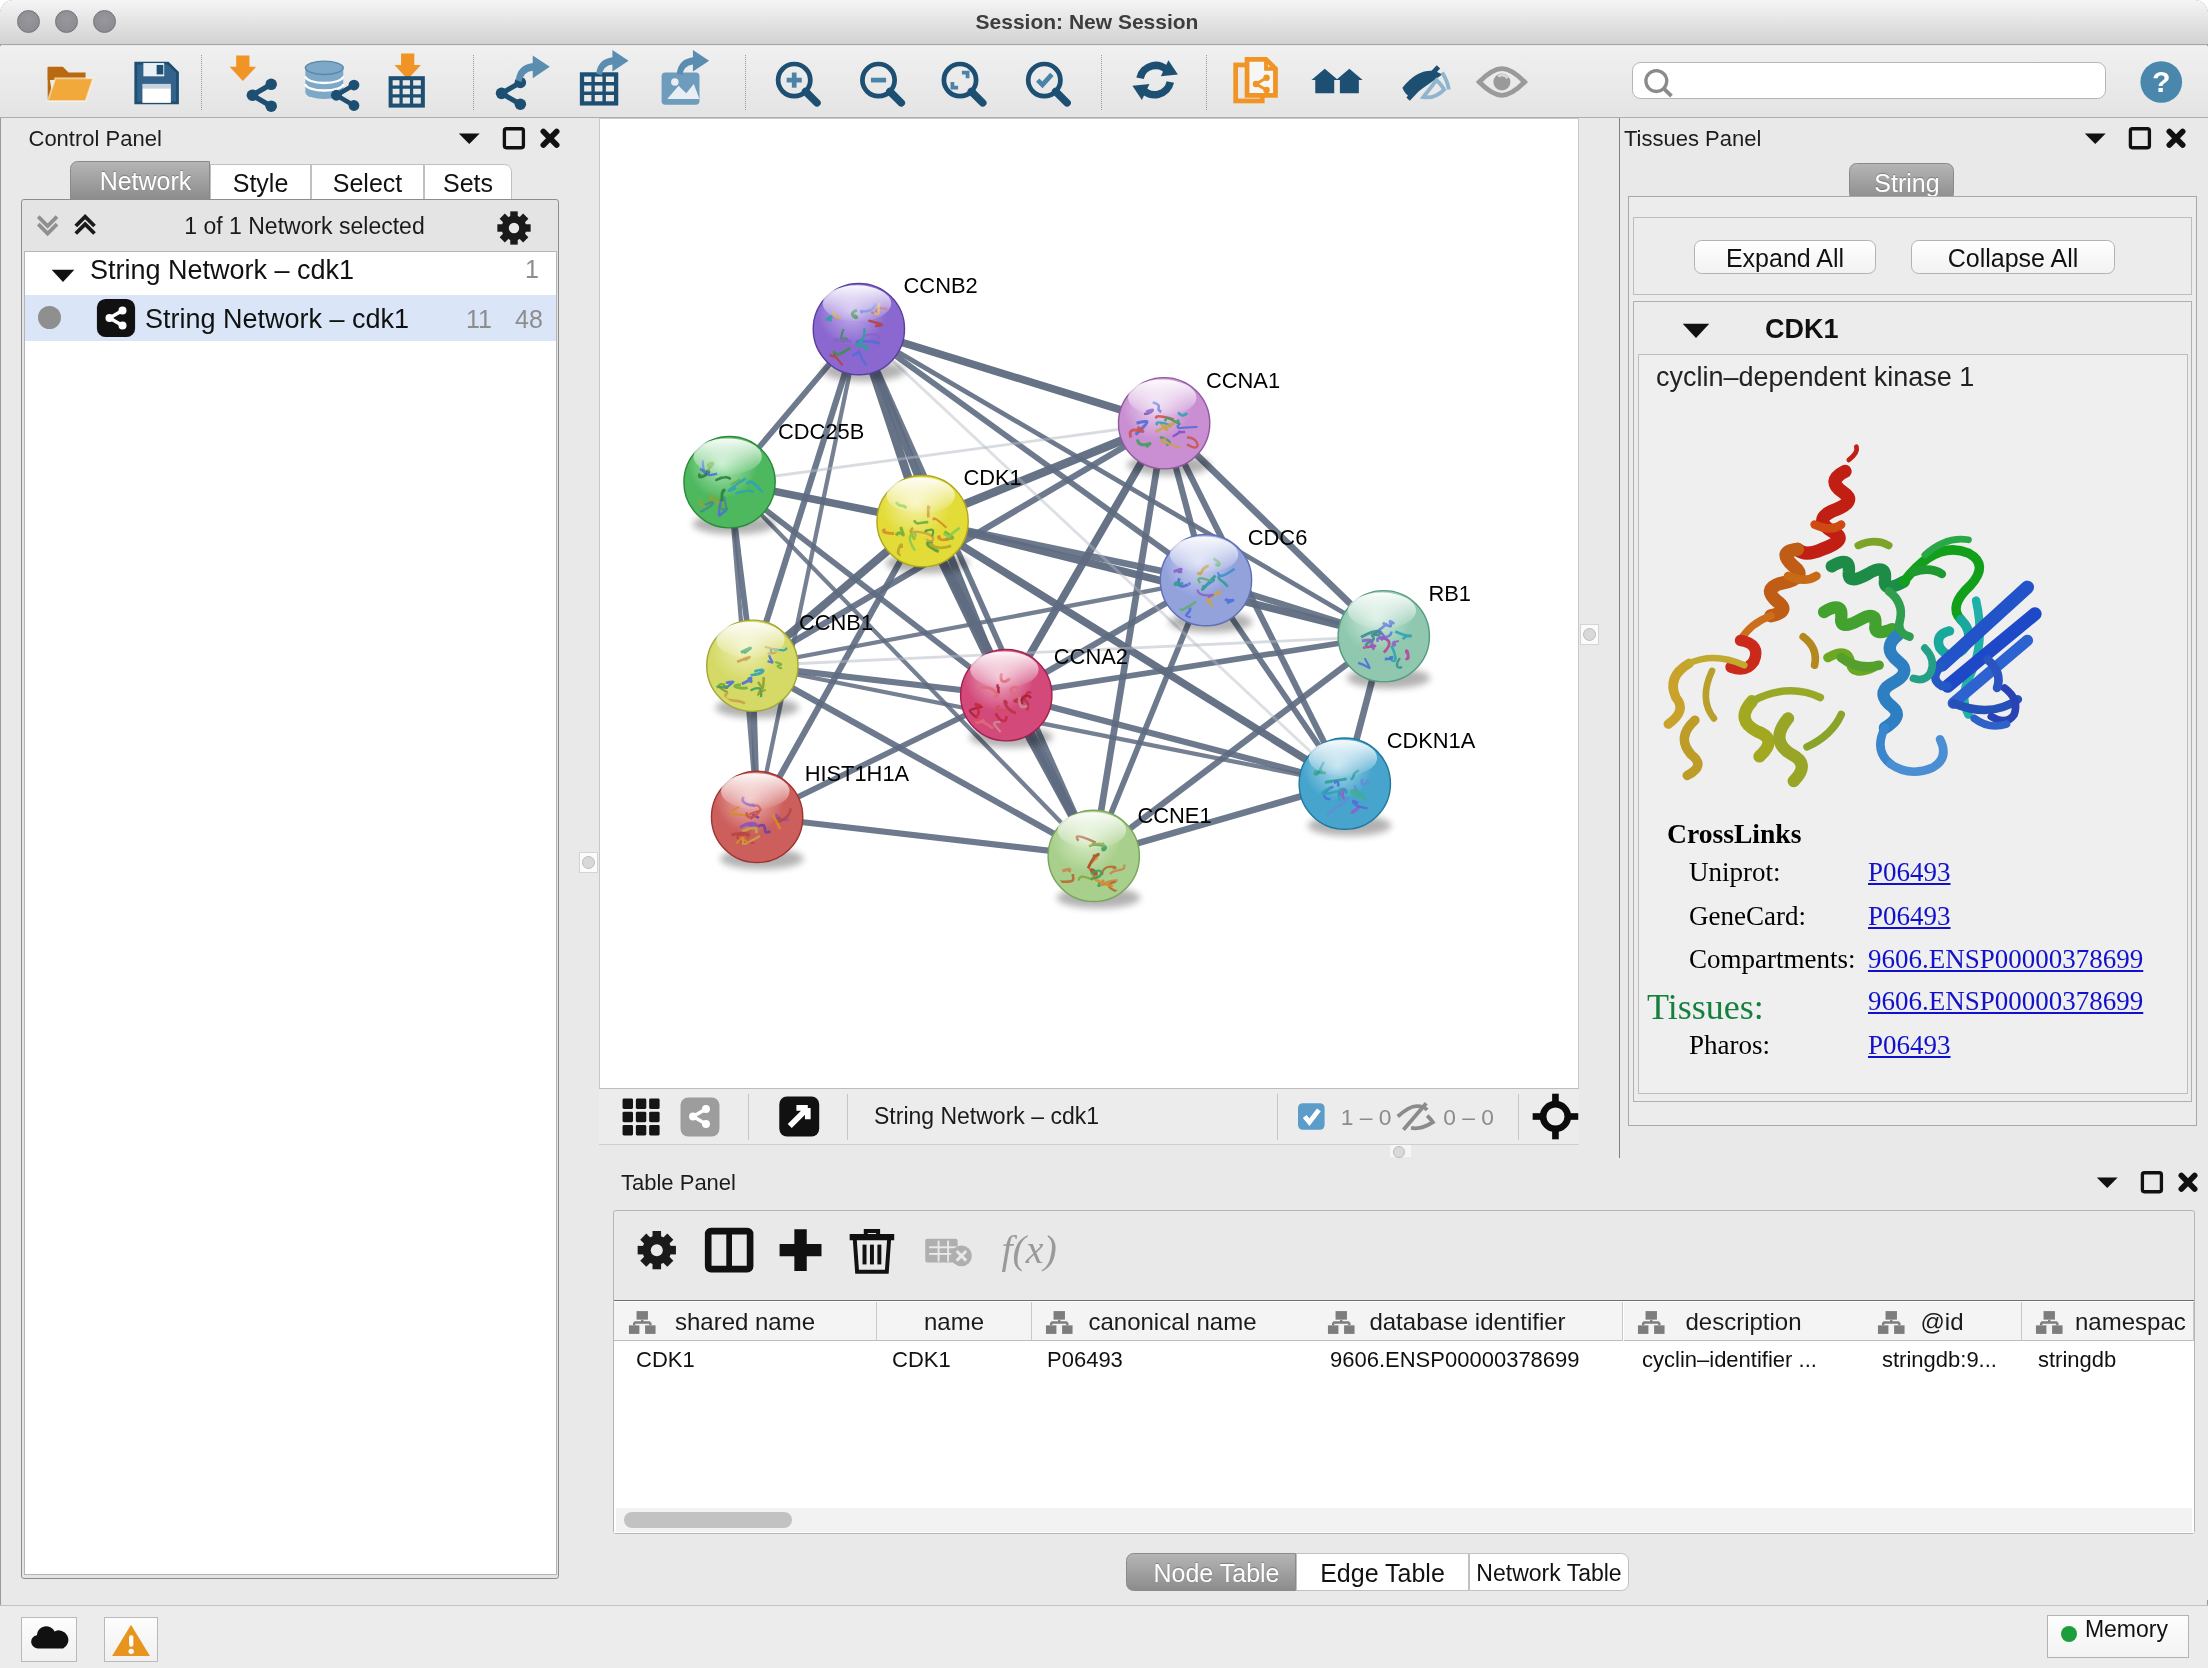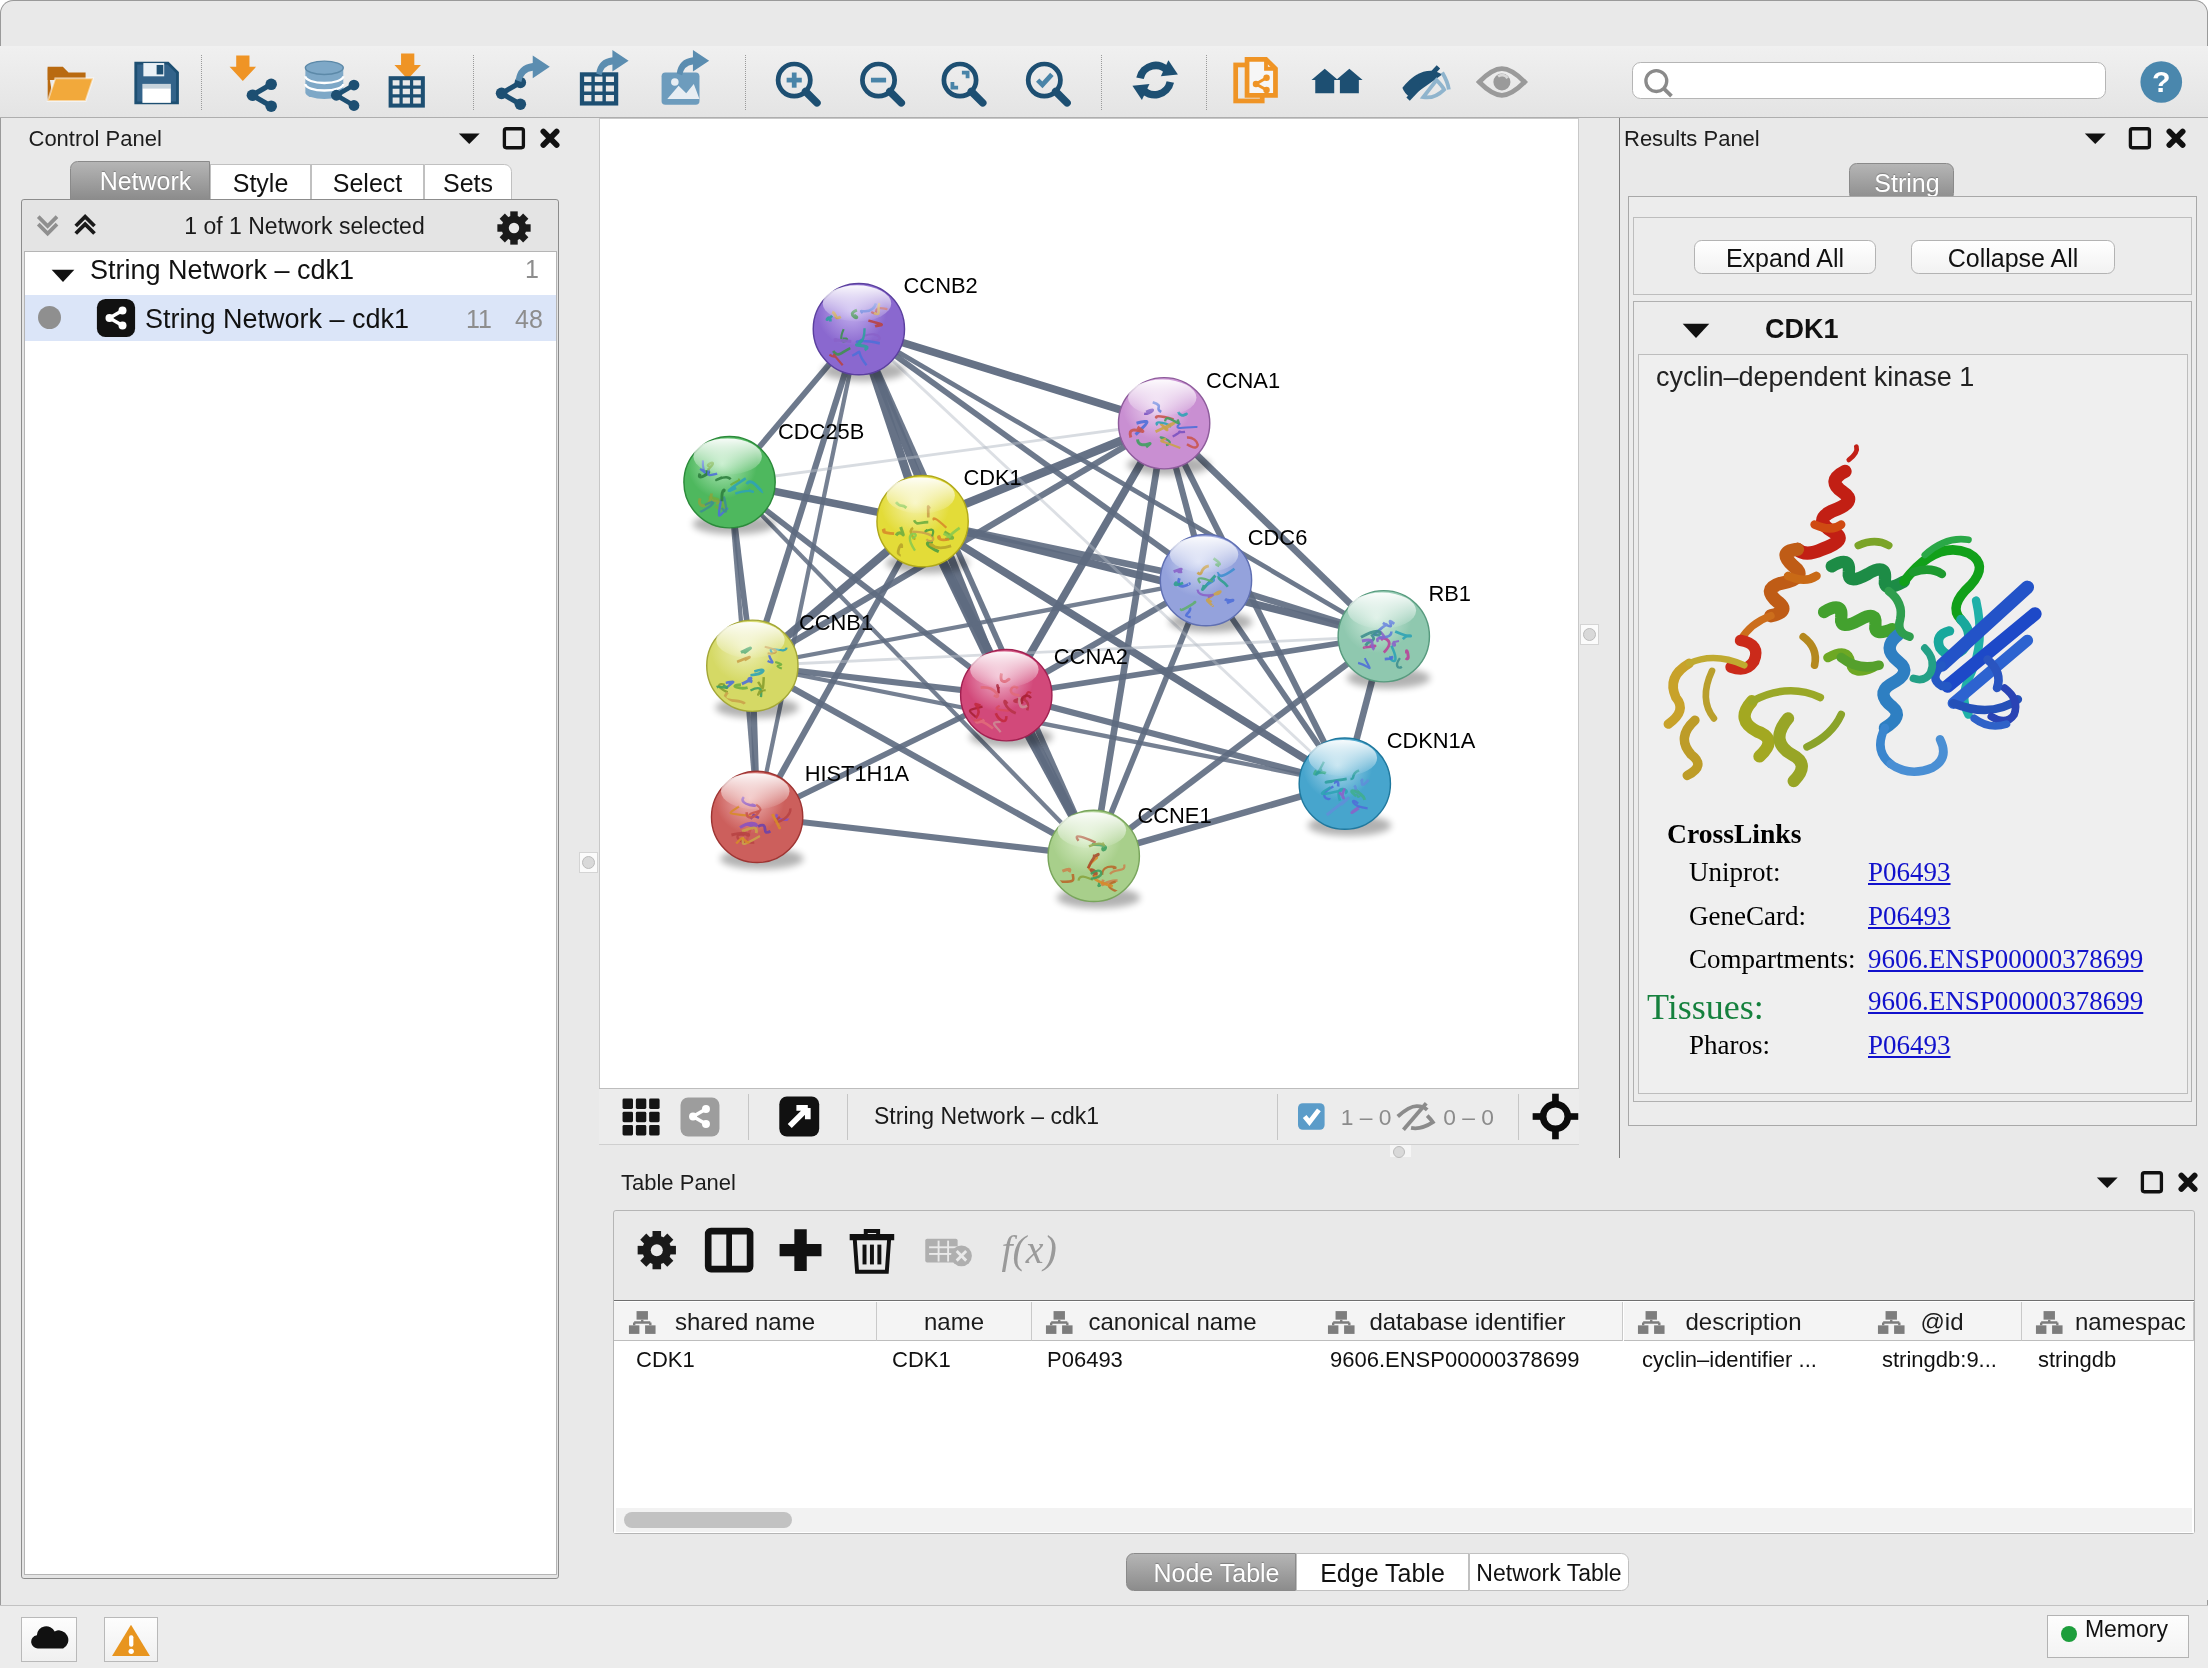--- a/index.html
+++ b/index.html
@@ -30,20 +30,26 @@
 #tp-table{position:absolute;left:614px;top:1300px;width:1580px;height:233px;background:#fff;border-top:1.9px solid #6f6f6f;}
 .th{position:absolute;top:1302px;height:39px;background:#f4f4f4;border-right:1px solid #c9c9c9;border-bottom:1px solid #bdbdbd;font-size:24px;color:#1a1a1a;}
 .td{position:absolute;top:1341px;height:38px;font-size:22px;color:#111;}
 #hscroll{position:absolute;left:616px;top:1508px;width:1576px;height:24px;background:#f2f2f2;}
 #hthumb{position:absolute;left:624px;top:1512px;width:168px;height:16px;background:#c2c2c2;border-radius:8.6px;}
 #statusbar{position:absolute;left:0;top:1605px;width:2208px;height:64px;background:#ececec;border-top:1px solid #c2c2c2;}
 .sq-btn{position:absolute;top:1617px;width:56px;height:45px;background:linear-gradient(#fdfdfd,#f0f0f0);border:1px solid #b9b9b9;}
 #memory{position:absolute;left:2047px;top:1615px;width:142px;height:43px;background:linear-gradient(#fdfdfd,#f3f3f3);border:1px solid #b3b3b3;font-size:23px;color:#111;}
 </style></head><body>
 <div id="win">
+    <div id="titlebar">
+      <div class="tl" style="left:17px"></div>
+      <div class="tl" style="left:55px"></div>
+      <div class="tl" style="left:93px"></div>
+      <div id="title">Session: New Session</div>
+    </div>
     <div id="toolbar"></div>
     <div id="searchbox"></div>
     <svg class="abs" style="left:0;top:46px" width="2208" height="72" viewBox="0 0 2322 76">
       <g transform="translate(42,14)">
 <path d="M4 8 L20 8 L26 14 L44 14 L44 22 L4 22 Z" fill="#b96a10"></path>
 <path d="M4 8 L4 44 L10 44 Z" fill="#b96a10"></path>
 <path d="M12 20 L52 20 L44 44 L4 44 Z" fill="#f2a93b"></path>
 <path d="M12 20 L52 20 L44 44 L4 44 Z" fill="none" stroke="#fff" stroke-width="2" opacity="0.5"></path>
 </g>
       <g transform="translate(137,14)">
@@ -665,21 +671,21 @@
 <line x1="-24" y1="0" x2="-12" y2="0" stroke-width="7"></line>
 <line x1="12" y1="0" x2="24" y2="0" stroke-width="7"></line>
 </g>
     </svg>
     <div class="abs" style="left:874px;top:1103px;font-size:23px;color:#1a1a1a;">String Network – cdk1</div>
     <div class="abs" style="left:1390px;top:1145px;width:21px;height:12.4px;background:#f5f5f5;"></div>
     <div class="abs" style="left:1393px;top:1146px;width:12.4px;height:12.4px;border-radius:50%;background:#d9d9d9;border:1px solid #bbb;"></div>
     <div class="abs" style="left:1580px;top:624px;width:19px;height:21px;background:#fbfbfb;border:1px solid #d4d4d4;"></div>
     <div class="abs" style="left:1583px;top:628px;width:13.3px;height:13.3px;border-radius:50%;background:#d9d9d9;border:1px solid #bbb;"></div>
     <div id="results"></div>
-    <div class="abs panel-title" style="left:1624px;top:126px">Results Panel</div>
+    <div class="abs panel-title" style="left:1624px;top:126px">Tissues Panel</div>
     <svg class="abs" style="left:2081px;top:124px" width="114" height="28.5" viewBox="0 0 120 30">
 <path d="M4 10 L26 10 L15 21 Z" fill="#111"></path>
 <rect x="52" y="5" width="20" height="20" fill="none" stroke="#111" stroke-width="3.5" rx="2"></rect>
 <path d="M93 8 L107 22 M107 8 L93 22" stroke="#111" stroke-width="6" stroke-linecap="round"></path>
 </svg>
     <div class="abs tabsel" style="left:1849px;top:163px;width:105px;height:38px;line-height:38px;border-radius:7.6px;font-size:25px;text-align:center;">String</div>
     <div id="res-box"></div>
     <div id="res-sub"></div>
     <div class="btn" style="left:1694px;top:240px;width:182px;height:34px;line-height:34px;">Expand All</div>
     <div class="btn" style="left:1911px;top:240px;width:204px;height:34px;line-height:34px;">Collapse All</div>

